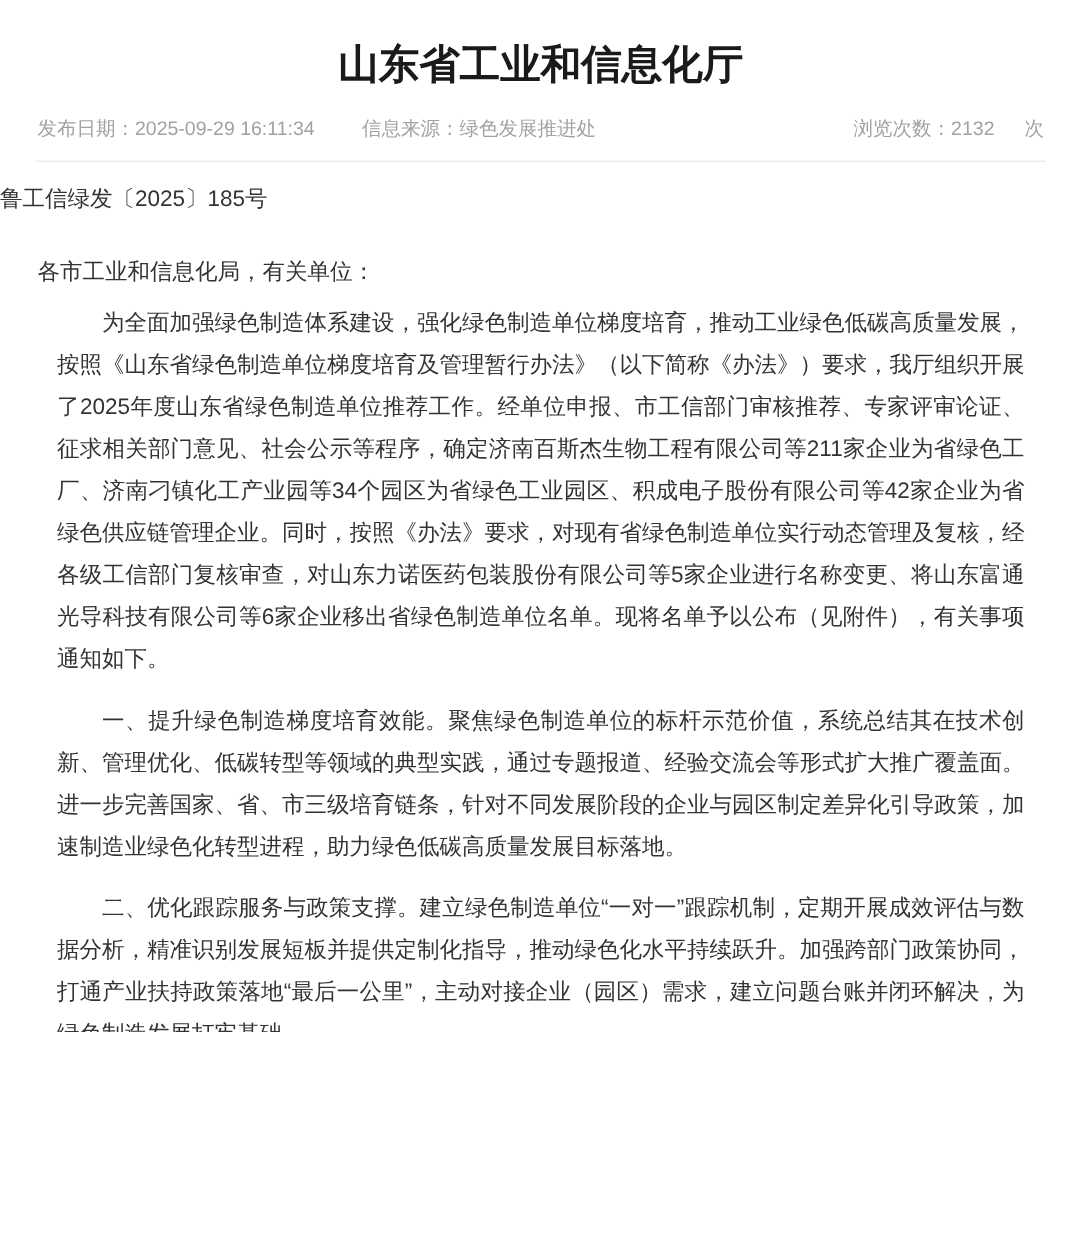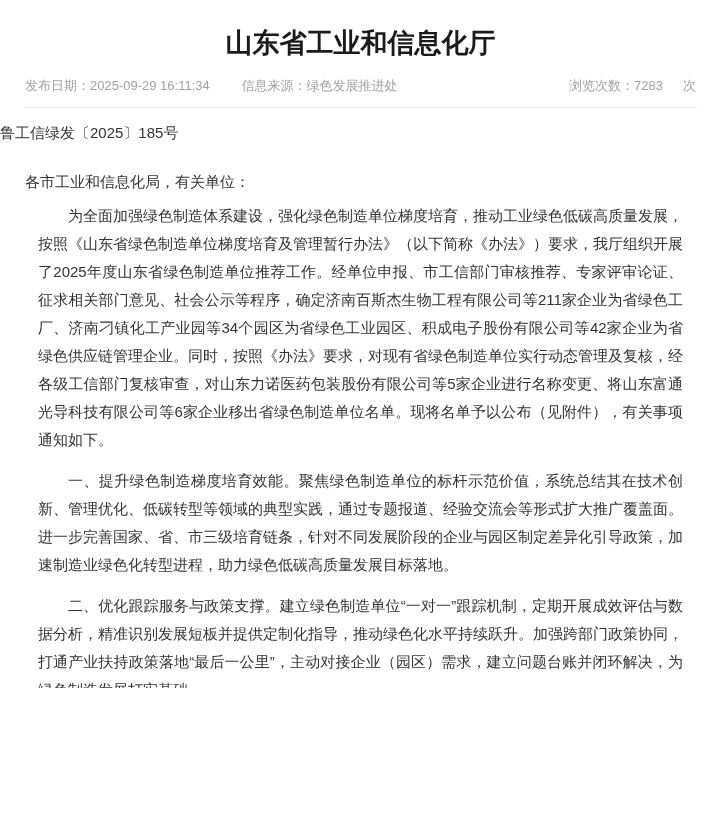--- a/index.html
+++ b/index.html
@@ -95,21 +95,21 @@
   <h1 class="doc-title">
     <span>山东省工业和信息化厅</span><br>
   </h1>
 
   <div class="meta-row">
     <div class="meta-left">
       <span class="meta-item"><span>发布日期：</span><span>2025-09-29 16:11:34</span></span>
       <span class="meta-item"><span>信息来源：</span><span>绿色发展推进处</span></span>
     </div>
     <div class="meta-right">
-      <span>浏览次数：</span><span>7283</span><span class="views-unit">次</span>
+      <span>浏览次数：</span><span>2132</span><span class="views-unit">次</span>
     </div>
   </div>
 
   <hr class="divider">
 
   <div class="doc-number">鲁工信绿发〔2025〕185号</div>
 
   <div class="content">
     <div class="salutation">各市工业和信息化局，有关单位：</div>
 

